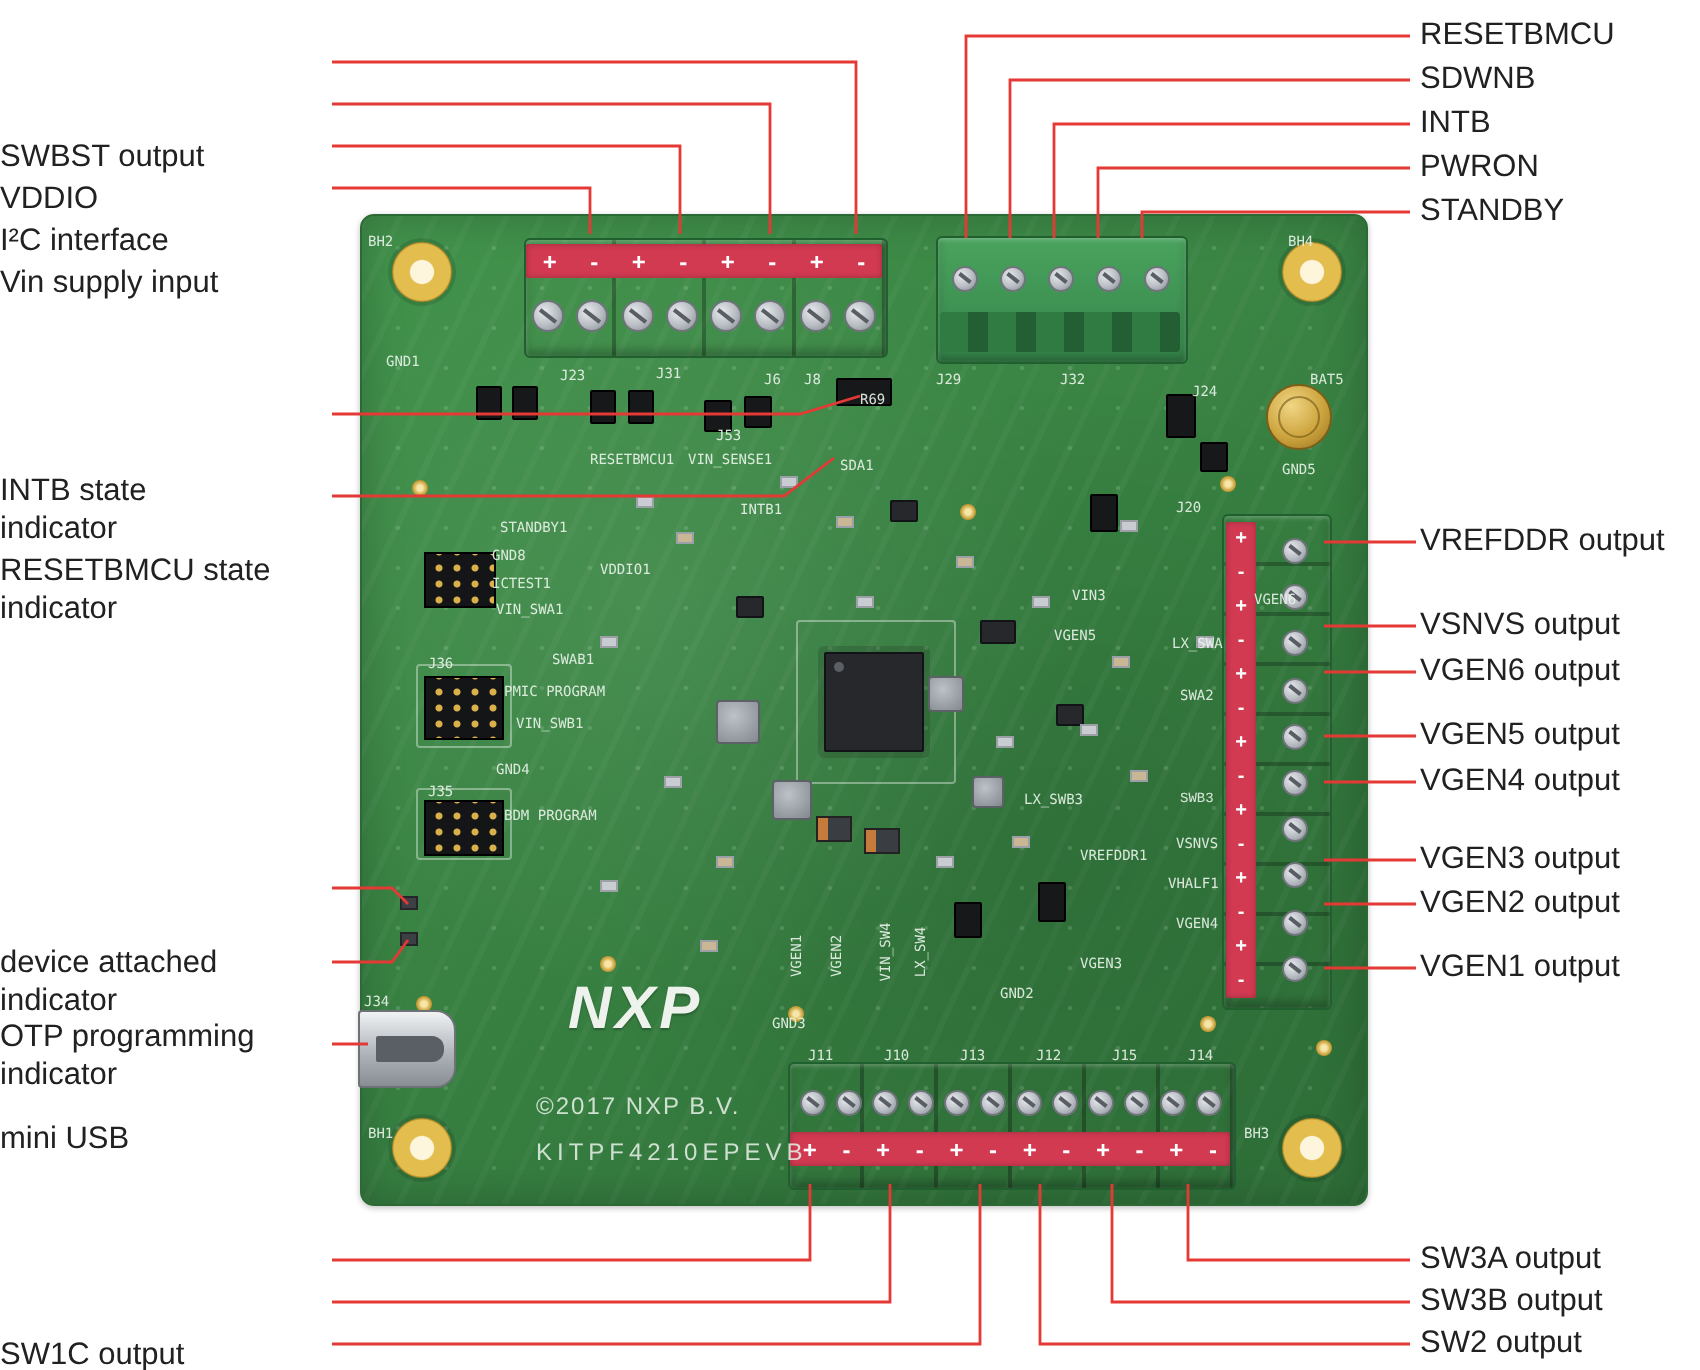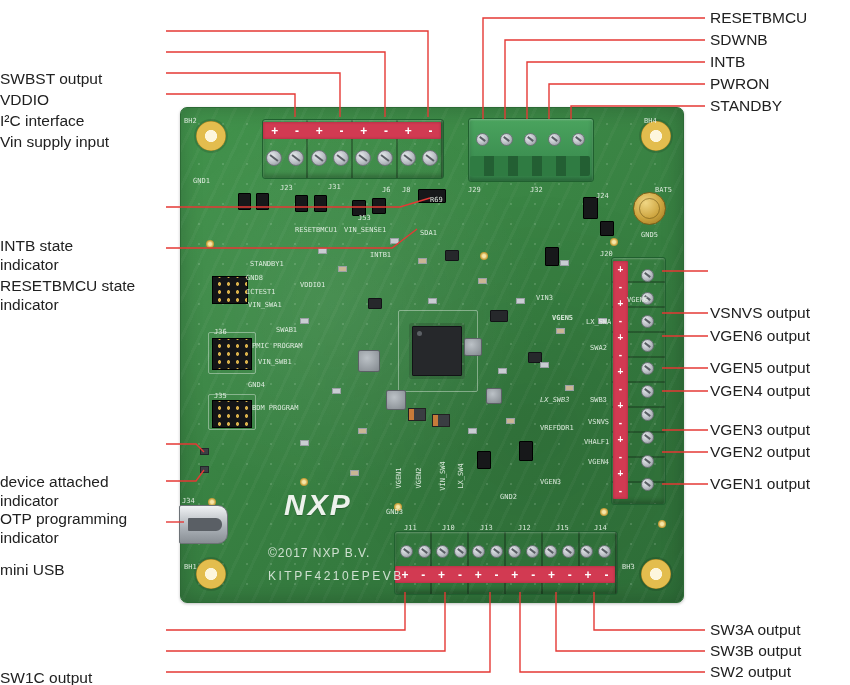--- a/index.html
+++ b/index.html
@@ -266,43 +266,43 @@
       <div class="silk" style="left: 641px; top: 231px;">GND5</div>
       <div class="silk" style="left: 280px; top: 184px;">J23</div>
       <div class="silk" style="left: 328px; top: 183px;">J31</div>
       <div class="silk" style="left: 358px; top: 202px; margin-top: 12px;">J53</div>
       <div class="silk" style="left: 382px; top: 186px;">J6</div>
       <div class="silk" style="left: 402px; top: 186px;">J8</div>
       <div class="silk" style="left: 430px; top: 196px;">R69</div>
       <div class="silk" style="left: 468px; top: 186px;">J29</div>
       <div class="silk" style="left: 530px; top: 186px;">J32</div>
       <div class="silk" style="left: 596px; top: 192px;">J24</div>
-      <div class="silk" style="left: 600px; top: 250px; text-align: right;">J20</div>
+      <div class="silk" style="left: 588px; top: 250px; text-align: right;">J20</div>
       <div class="silk" style="left: 295px; top: 226px;">RESETBMCU1</div>
       <div class="silk" style="left: 344px; top: 226px;">VIN_SENSE1</div>
       <div class="silk" style="left: 420px; top: 229px;">SDA1</div>
       <div class="silk" style="left: 370px; top: 251px;">INTB1</div>
       <div class="silk" style="left: 250px; top: 260px;">STANDBY1</div>
       <div class="silk" style="left: 246px; top: 274px;">GND8</div>
       <div class="silk" style="left: 246px; top: 288px;">ICTEST1</div>
       <div class="silk" style="left: 248px; top: 301px;">VIN_SWA1</div>
       <div class="silk" style="left: 300px; top: 281px;">VDDIO1</div>
       <div class="silk" style="left: 276px; top: 326px;">SWAB1</div>
       <div class="silk" style="left: 258px; top: 358px;">VIN_SWB1</div>
       <div class="silk" style="left: 248px; top: 381px;">GND4</div>
       <div class="silk" style="left: 214px; top: 328px;">J36</div>
       <div class="silk" style="left: 252px; top: 342px;">PMIC PROGRAM</div>
       <div class="silk" style="left: 214px; top: 392px;">J35</div>
       <div class="silk" style="left: 252px; top: 404px;">BDM PROGRAM</div>
       <div class="silk" style="left: 536px; top: 294px;">VIN3</div>
       <div class="silk" style="left: 590px; top: 296px; margin-left: 37px;">VGEN6</div>
-      <div class="silk" style="left: 552px; top: 314px; font-weight: bold;">VGEN5</div>
+      <div class="silk" style="left: 527px; top: 314px;">VGEN5</div>
       <div class="silk" style="left: 586px; top: 318px;">LX_SWA</div>
       <div class="silk" style="left: 590px; top: 344px;">SWA2</div>
-      <div class="silk" style="left: 540px; top: 396px; font-style: italic;">LX_SWB3</div>
+      <div class="silk" style="left: 512px; top: 396px;">LX_SWB3</div>
       <div class="silk" style="left: 590px; top: 396px; font-family: Liberation Mono, monospace;">SWB3</div>
       <div class="silk" style="left: 540px; top: 424px;">VREFDDR1</div>
       <div class="silk" style="left: 588px; top: 418px;">VSNVS</div>
       <div class="silk" style="left: 584px; top: 438px;">VHALF1</div>
       <div class="silk" style="left: 588px; top: 458px;">VGEN4</div>
       <div class="silk" style="left: 540px; top: 478px;">VGEN3</div>
       <div class="silk" style="left: 388px; top: 474px; transform: rotate(-90deg);">VGEN1</div>
       <div class="silk" style="left: 408px; top: 474px; transform: rotate(-90deg);">VGEN2</div>
       <div class="silk" style="left: 428px; top: 472px; transform: rotate(-90deg);">VIN_SW4</div>
       <div class="silk" style="left: 448px; top: 472px; transform: rotate(-90deg);">LX_SW4</div>
@@ -364,20 +364,21 @@
   <div class="co co-left" style="top:189px">INTB state
 indicator</div>
   <div class="co co-left" style="top:229px">RESETBMCU state
 indicator</div>
   <div class="co co-left" style="top:425px">device attached
 indicator</div>
   <div class="co co-left" style="top:462px">OTP programming
 indicator</div>
   <div class="co co-left" style="top:513px">mini USB</div>
 
+  <div class="co co-right" style="top:262px">VREFDDR output</div>
   <div class="co co-right" style="top:304px">VSNVS output</div>
   <div class="co co-right" style="top:327px">VGEN6 output</div>
   <div class="co co-right" style="top:359px">VGEN5 output</div>
   <div class="co co-right" style="top:382px">VGEN4 output</div>
   <div class="co co-right" style="top:421px">VGEN3 output</div>
   <div class="co co-right" style="top:443px">VGEN2 output</div>
   <div class="co co-right" style="top:475px">VGEN1 output</div>
 
   <div class="co co-left" style="top:621px">SW1C output</div>
   <div class="co co-left" style="top:642px">SW1AB output</div>

